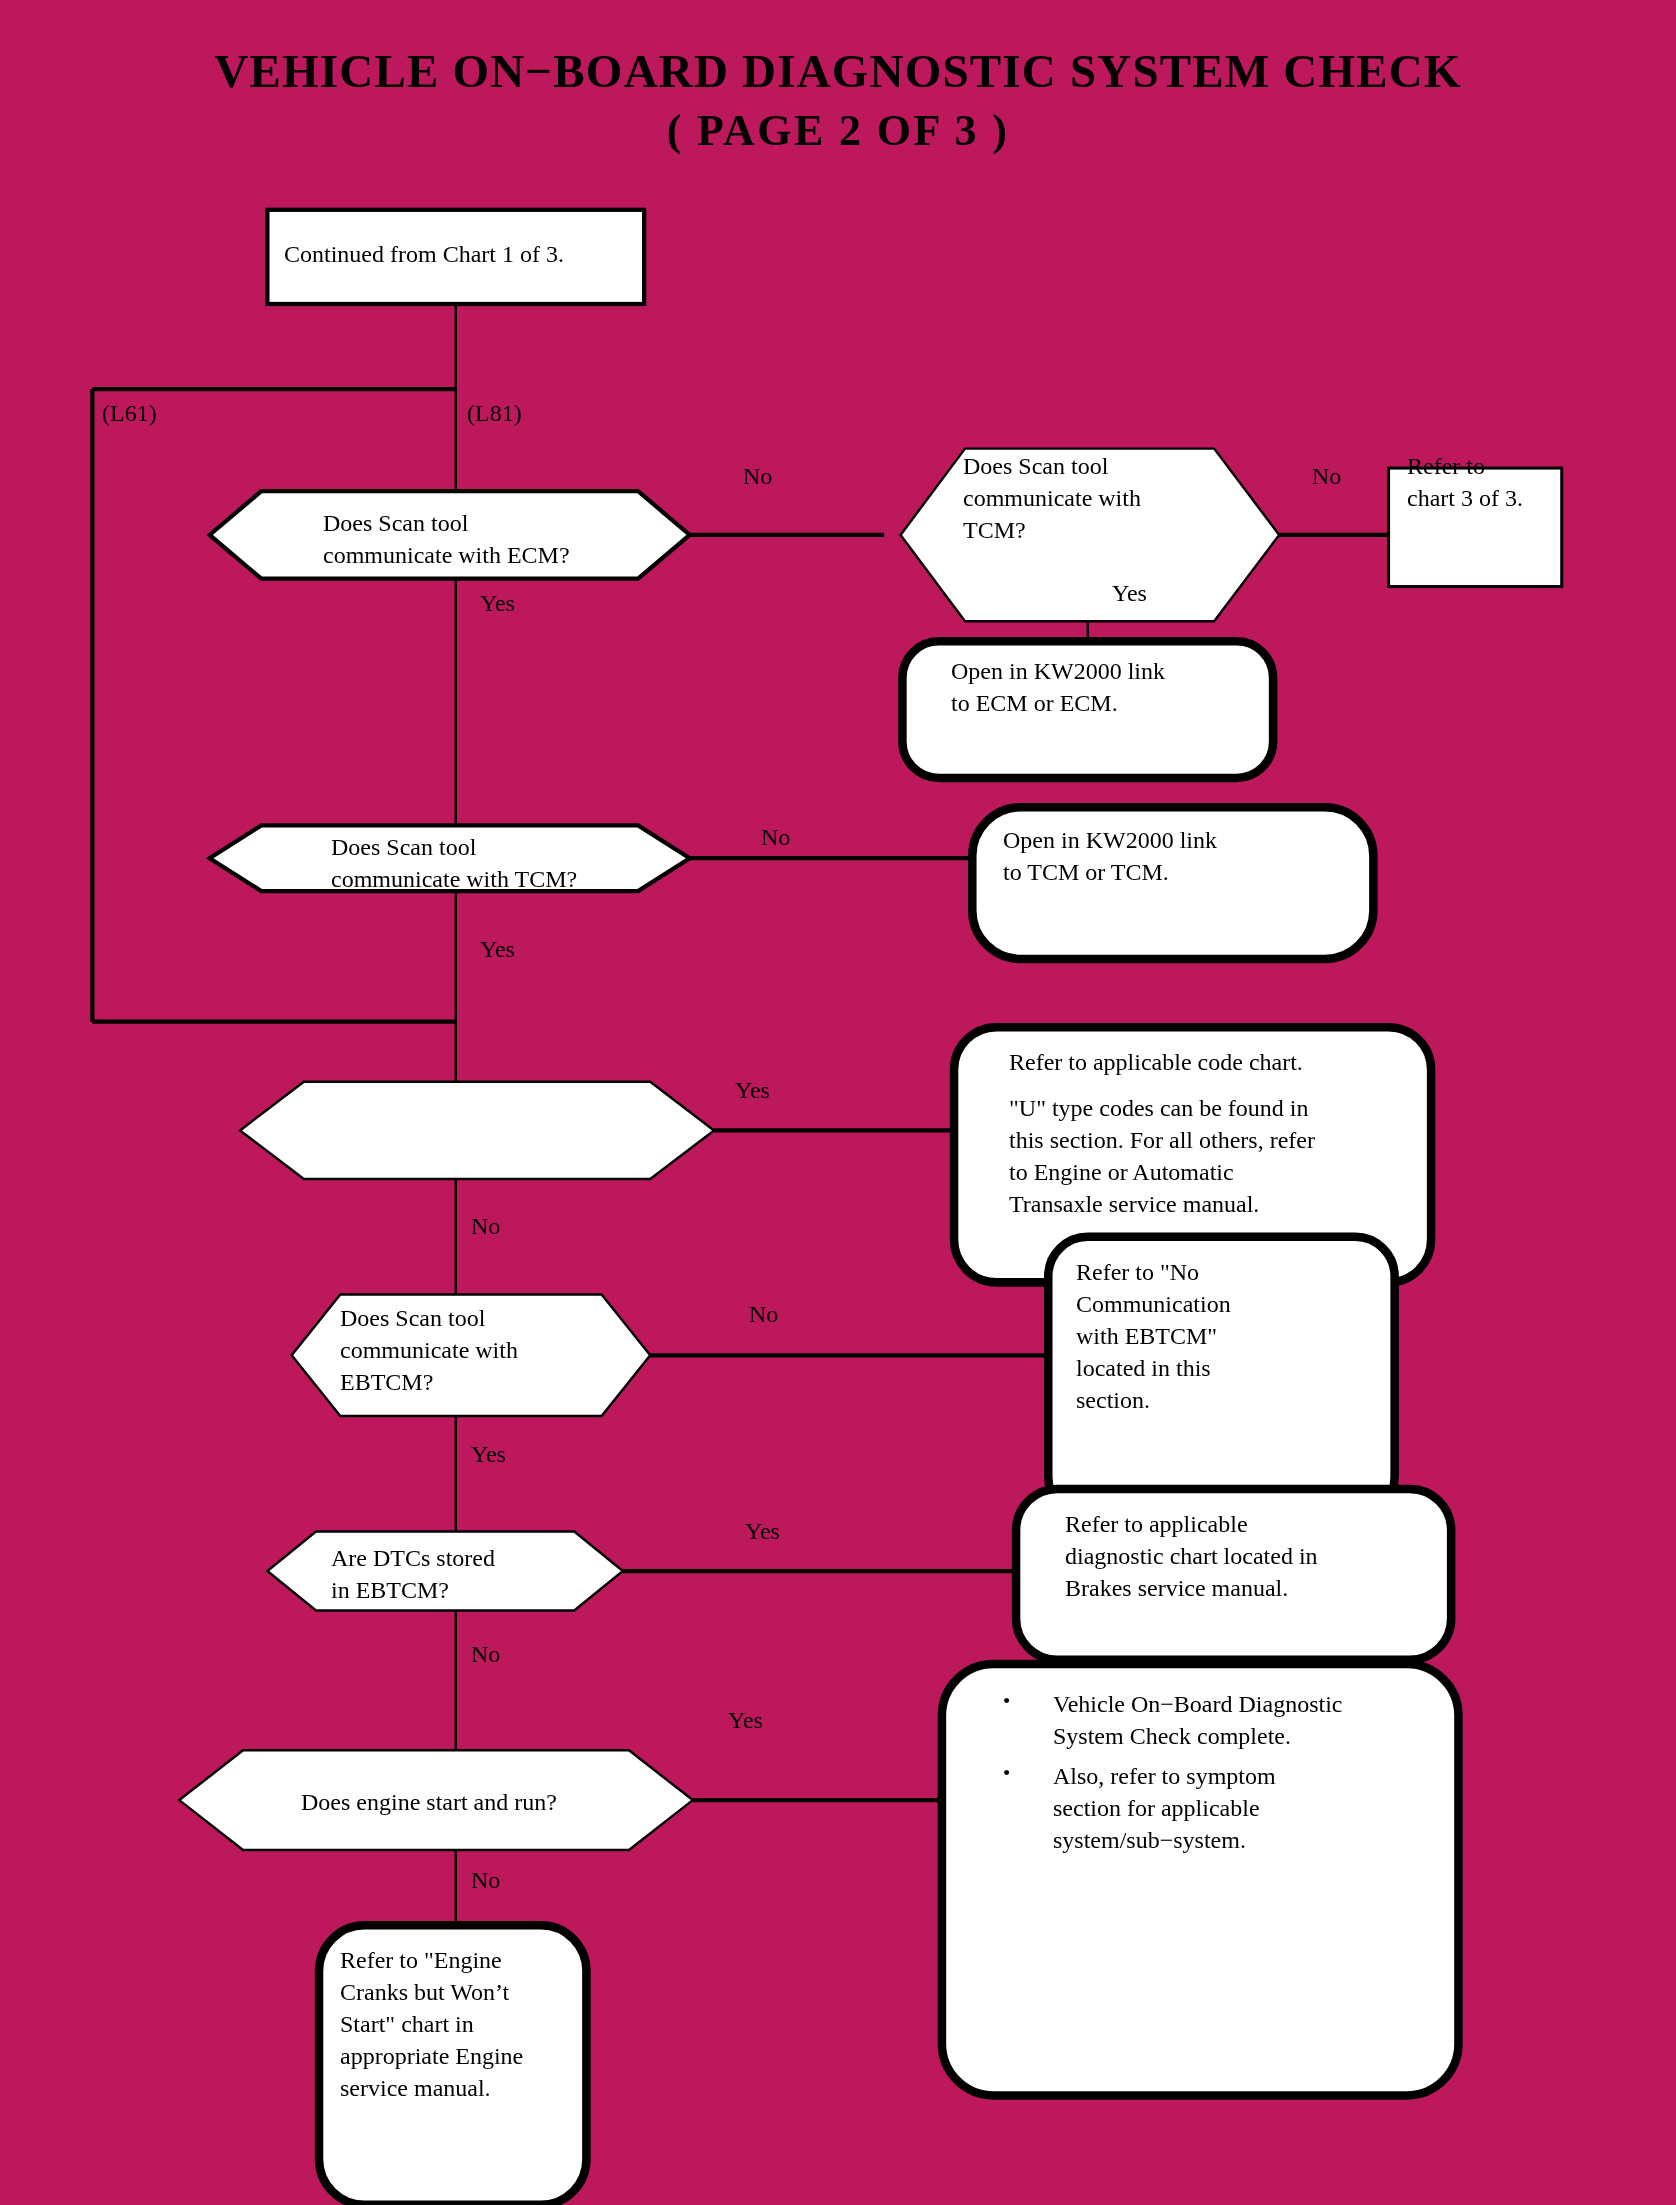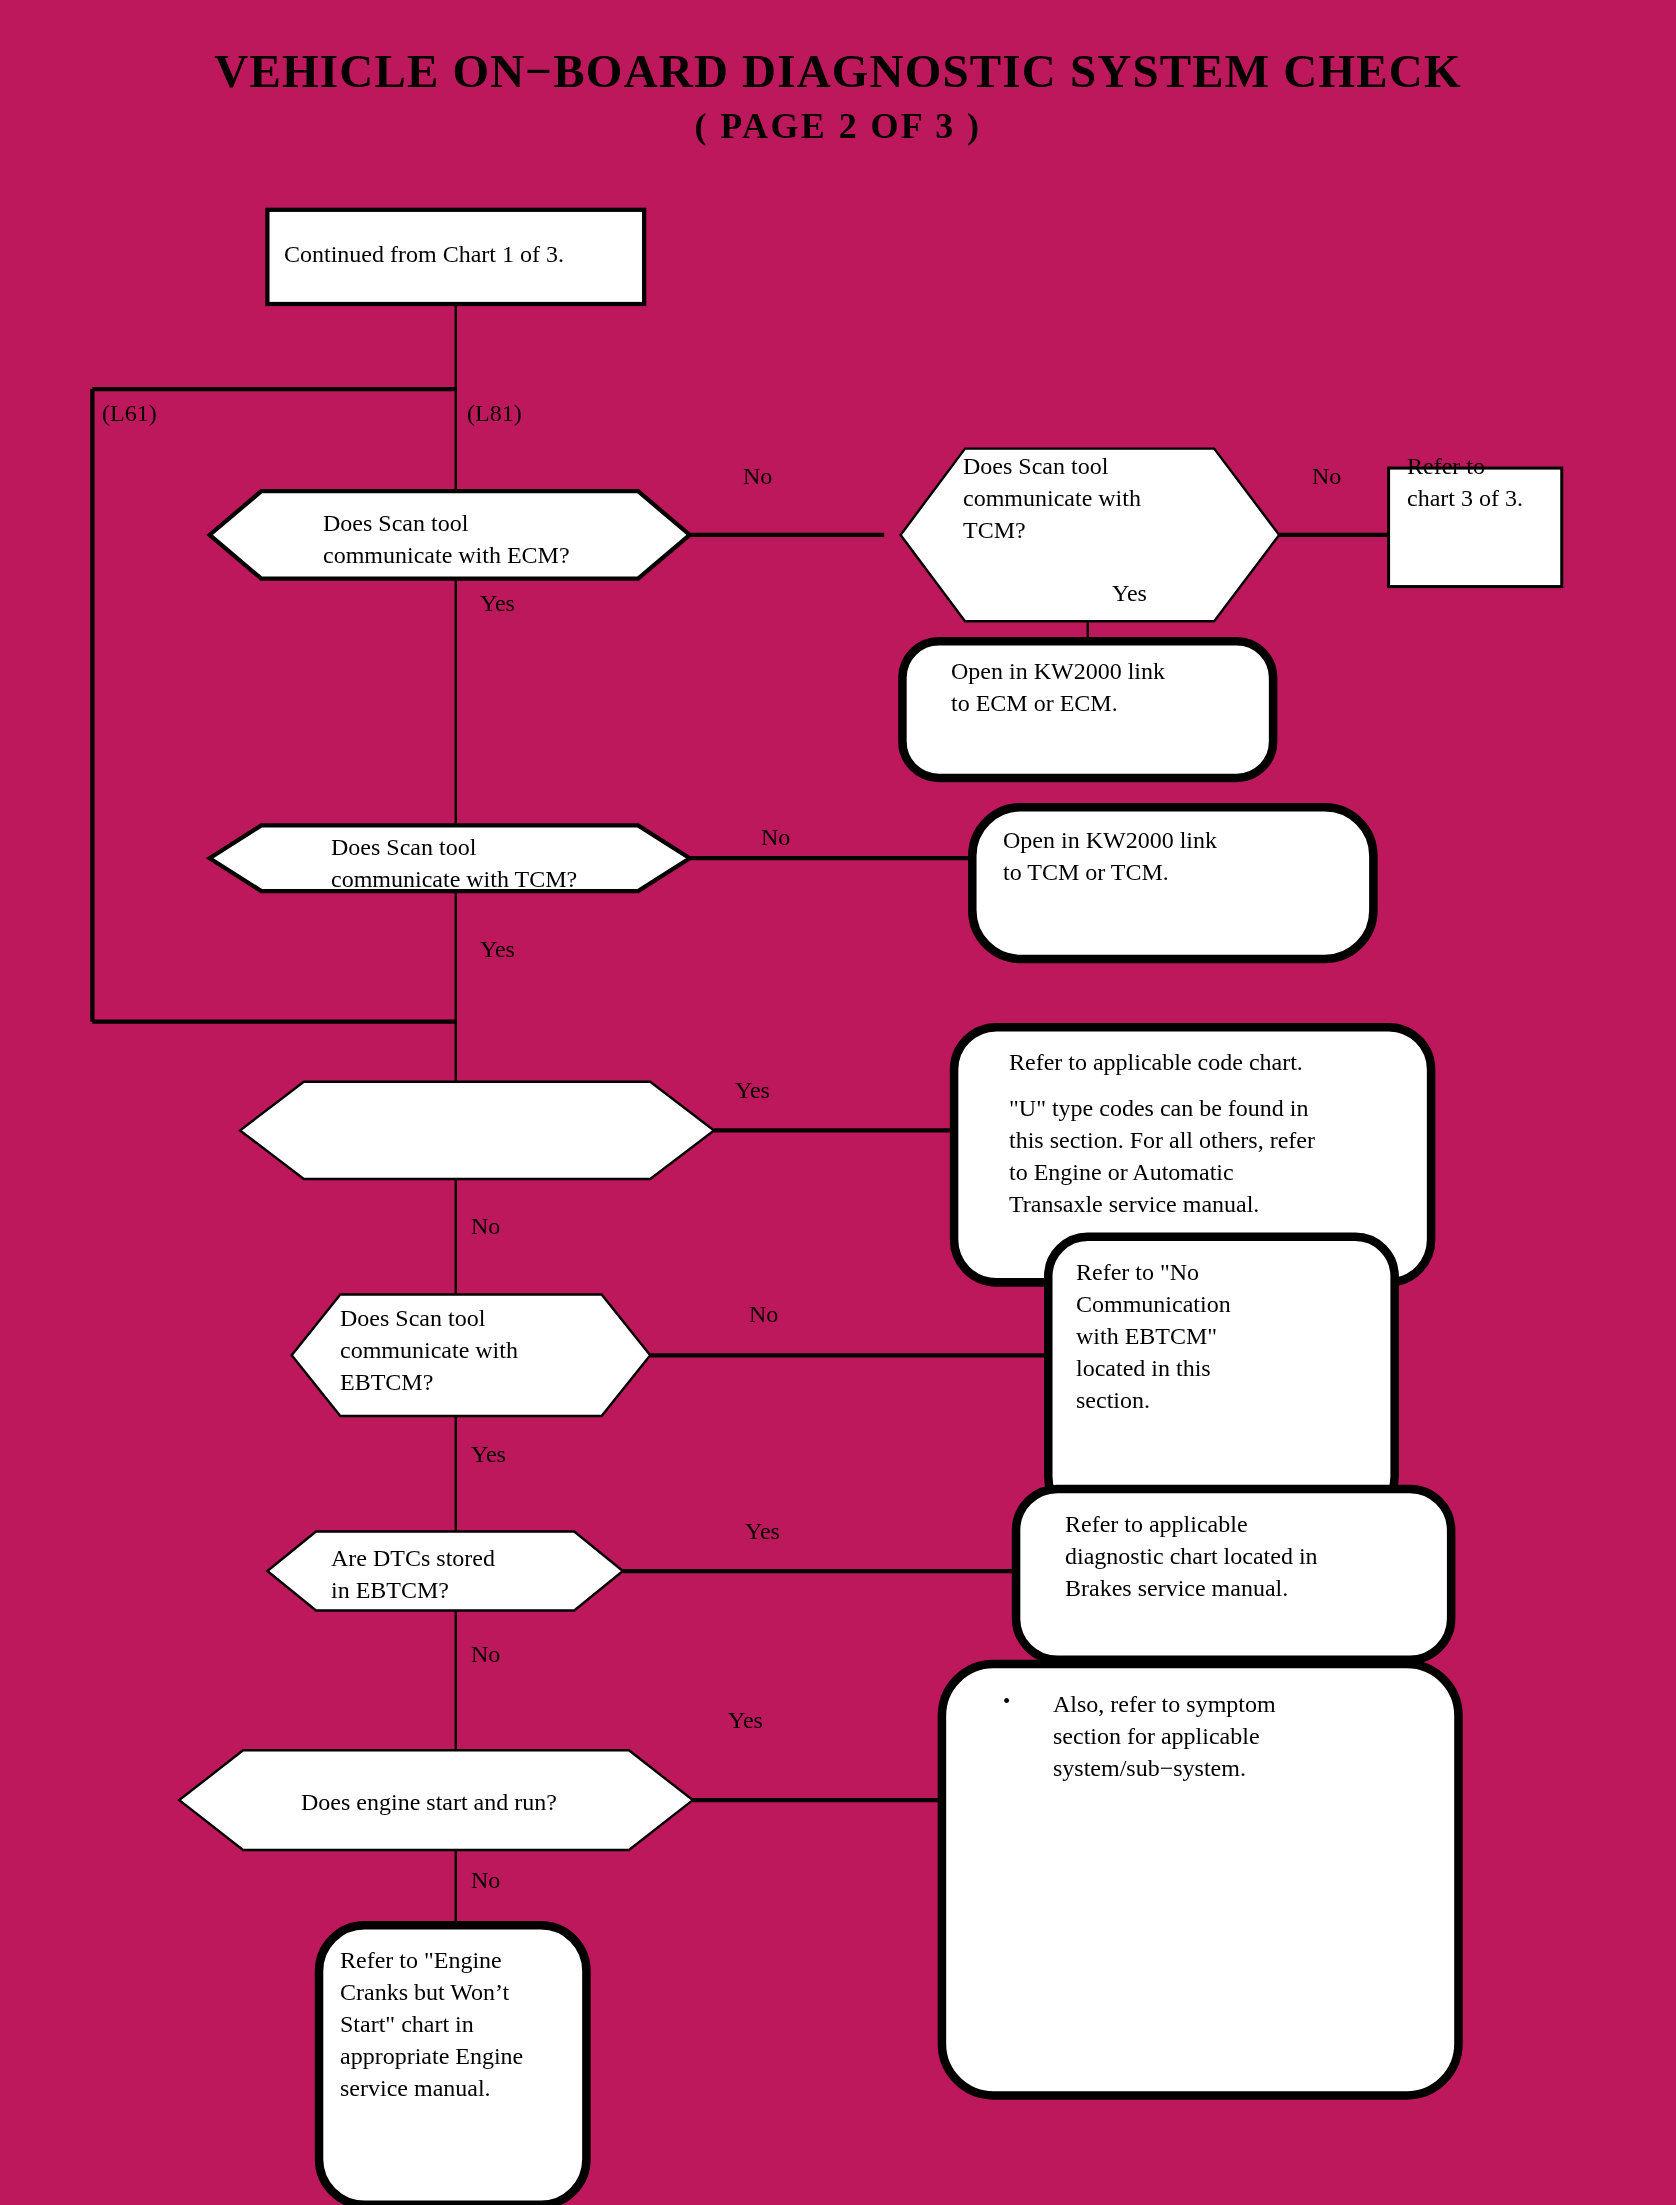--- a/index.html
+++ b/index.html
@@ -26,21 +26,21 @@
     position: absolute;
     left: 0;
     width: 1676px;
     text-align: center;
     font-family: "Liberation Serif", "DejaVu Serif", serif;
     font-weight: bold;
     letter-spacing: 1.2px;
     white-space: pre;
   }
   #title-line1 { top: 44px; font-size: 47px; }
-  #title-line2 { top: 105px; font-size: 36px; letter-spacing: 2.4px; }
+  #title-line2 { top: 105px; font-size: 44px; letter-spacing: 2.4px; }
 
   .txt {
     position: absolute;
     font-family: "Liberation Serif", "DejaVu Serif", serif;
     font-size: 24px;
     line-height: 1.33;
     color: #000;
     white-space: pre-line;
   }
   .edge-lbl {
@@ -199,20 +199,22 @@
   <div class="txt" style="left:331px; top:1543px; width:243px;">Are DTCs stored
 in EBTCM?</div>
 
   <div class="txt" style="left:1065px; top:1509px; width:353px;">Refer to applicable
 diagnostic chart located in
 Brakes service manual.</div>
 
   <div class="txt" style="left:301px; top:1787px; width:340px;">Does engine start and run?</div>
 
   <ul class="bullets" style="left:997px; top:1689px; width:401px;">
+    <li>Vehicle On−Board Diagnostic
+System Check complete.</li>
     <li>Also, refer to symptom
 section for applicable
 system/sub−system.</li>
   </ul>
 
   <div class="txt" style="left:340px; top:1945px; width:243px;">Refer to "Engine
 Cranks but Won’t
 Start" chart in
 appropriate Engine
 service manual.</div>

